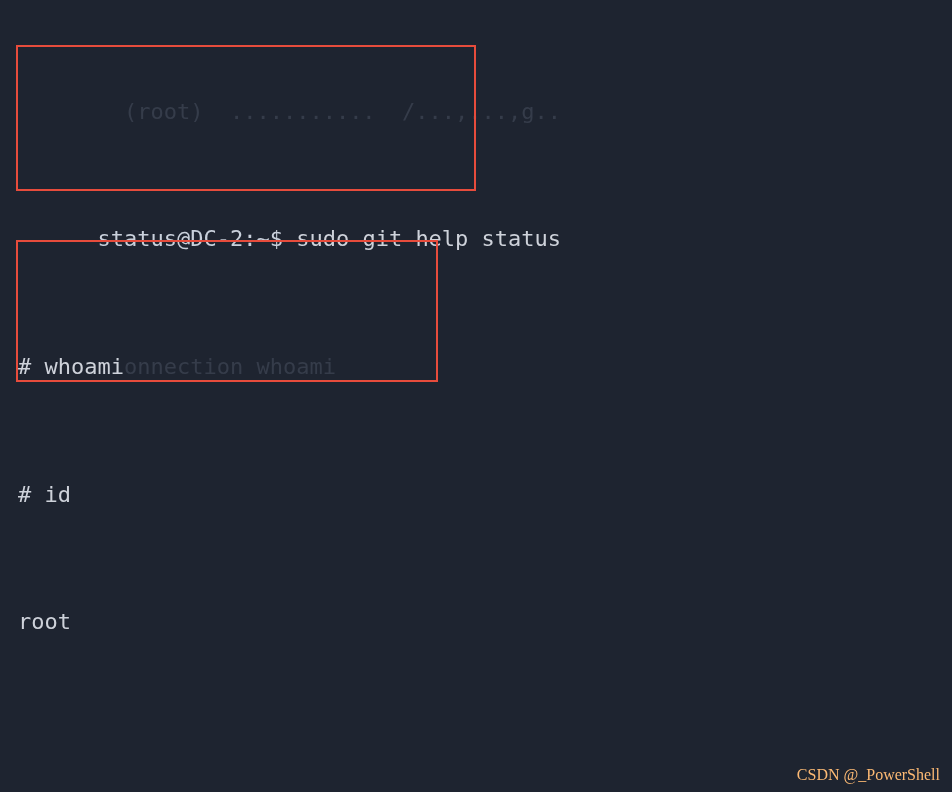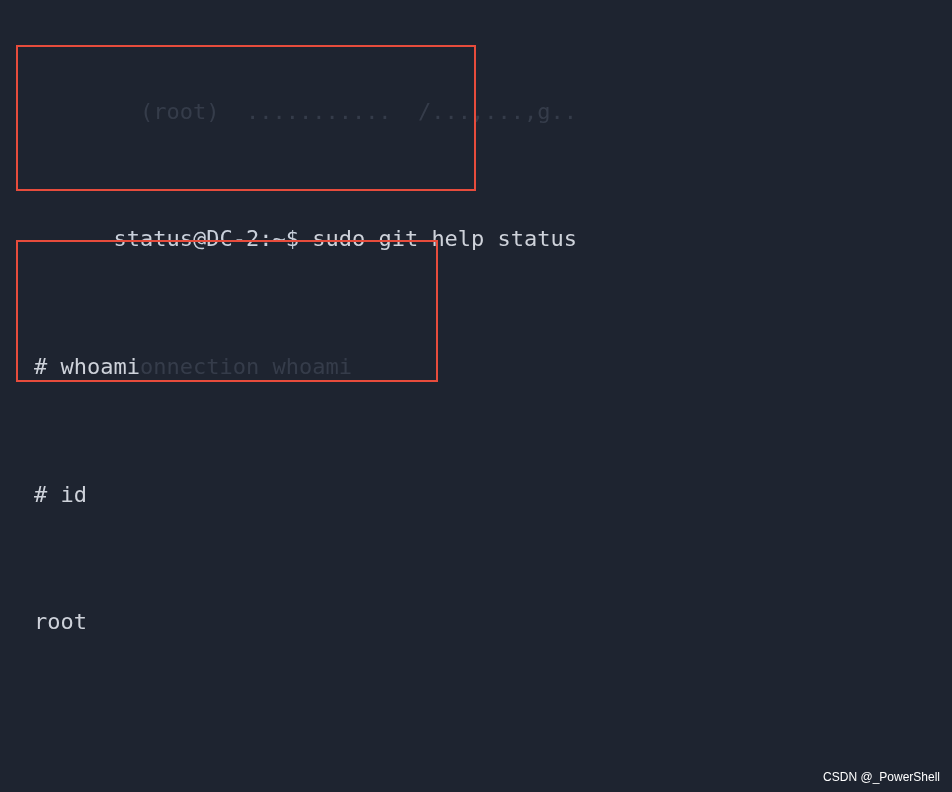--- a/index.html
+++ b/index.html
@@ -18,21 +18,20 @@
   .terminal {
     padding: 0 18px 0 18px;
     white-space: pre;
     position: relative;
   }
   .line {
     position: relative;
     height: 32px;
     display: flex;
     align-items: center;
-    padding-left: 16px;
   }
   .ghost {
     position: absolute;
     color: #525a6a;
     opacity: 0.45;
     z-index: 0;
     white-space: pre;
   }
   .fg {
     position: relative;
@@ -55,23 +54,23 @@
   .box2 {
     left: 16px;
     top: 240px;
     width: 418px;
     height: 138px;
   }
   .watermark {
     position: absolute;
     right: 12px;
     bottom: 6px;
-    font-size: 12px;
-    color: #ffffff;
-    font-family: Liberation Sans, sans-serif;
+    font-size: 16px;
+    color: #fdba74;
+    font-family: Liberation Serif, serif;
     z-index: 20;
   }
 </style>
 </head>
 <body>
 
 <div class="terminal">
 
   <div class="line">
     <span class="ghost">        (root)  ...........  /...,...,g..</span>

